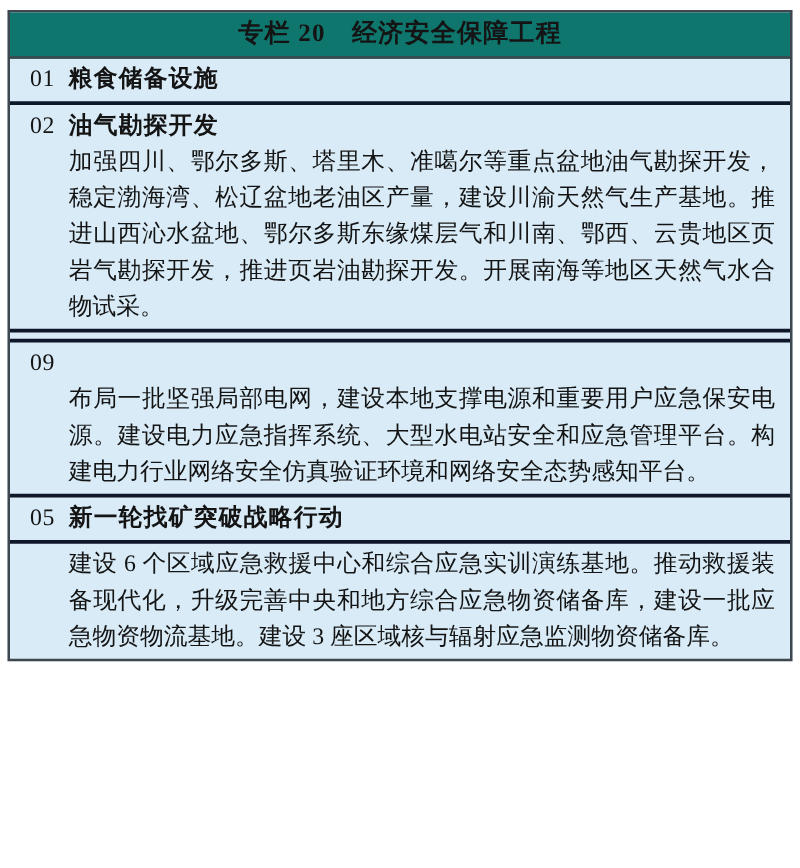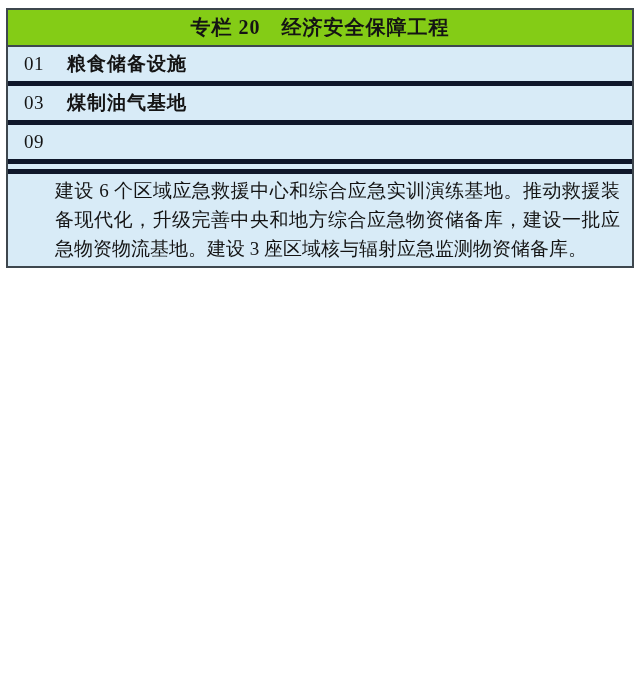--- a/index.html
+++ b/index.html
@@ -21,51 +21,51 @@
   .panel {
     position: absolute;
     left: 6px;
     top: 8px;
     width: 628px;
     box-sizing: border-box;
     border: 2px solid #3e474e;
     background: #d8ebf7;
   }
   .panel-header {
-    background: #84cc16;
+    background: #0f766e;
     border-bottom: 2px solid #3e474e;
     text-align: center;
     font-weight: bold;
     font-size: 20px;
     line-height: 24px;
     padding: 5px 0 6px 0;
     letter-spacing: 1px;
   }
   .section {
     padding: 2px 12px 3px 16px;
     font-size: 19px;
     line-height: 29px;
-    border-bottom: 5px solid #0f172a;
+    border-bottom: 3px solid #0f172a;
   }
   .section:last-child {
     border-bottom: none;
   }
   .section-title {
     display: flex;
     align-items: baseline;
   }
   .section-num {
     flex: none;
     width: 22px;
     font-weight: normal;
     letter-spacing: 0.5px;
   }
   .section-heading {
     font-weight: bold;
-    margin-left: 21px;
+    margin-left: 9px;
     letter-spacing: 1px;
   }
   .section-body {
     margin: 0 0 0 31px;
     text-align: justify;
     text-justify: inter-ideograph;
   }
 </style>
 </head>
 <body>
@@ -75,35 +75,43 @@
 
     <div class="panel-header">专栏 20　经济安全保障工程</div>
 
     <div class="section">
       <div class="section-title">
         <span class="section-num">01</span>
         <span class="section-heading">粮食储备设施</span>
       </div>
     </div>
 
+    <div class="section">
+      <div class="section-title">
+        <span class="section-num">02</span>
+        <span class="section-heading">油气勘探开发</span>
+      </div>
+      <p class="section-body">加强四川、鄂尔多斯、塔里木、准噶尔等重点盆地油气勘探开发，稳定渤海湾、松辽盆地老油区产量，建设川渝天然气生产基地。推进山西沁水盆地、鄂尔多斯东缘煤层气和川南、鄂西、云贵地区页岩气勘探开发，推进页岩油勘探开发。开展南海等地区天然气水合物试采。</p>
+    </div>
 
     <div class="section">
-      <div class="section-title">
-        <span class="section-num">03</span>
-        <span class="section-heading">煤制油气基地</span>
-      </div>
     </div>
 
     <div class="section">
       <div class="section-title">
         <span class="section-num">09</span>
       </div>
+      <p class="section-body">布局一批坚强局部电网，建设本地支撑电源和重要用户应急保安电源。建设电力应急指挥系统、大型水电站安全和应急管理平台。构建电力行业网络安全仿真验证环境和网络安全态势感知平台。</p>
     </div>
 
     <div class="section">
+      <div class="section-title">
+        <span class="section-num">05</span>
+        <span class="section-heading">新一轮找矿突破战略行动</span>
+      </div>
     </div>
 
     <div class="section">
       <p class="section-body">建设 6 个区域应急救援中心和综合应急实训演练基地。推动救援装备现代化，升级完善中央和地方综合应急物资储备库，建设一批应急物资物流基地。建设 3 座区域核与辐射应急监测物资储备库。</p>
     </div>
 
   </div>
 </div>
 
 </body></html>

